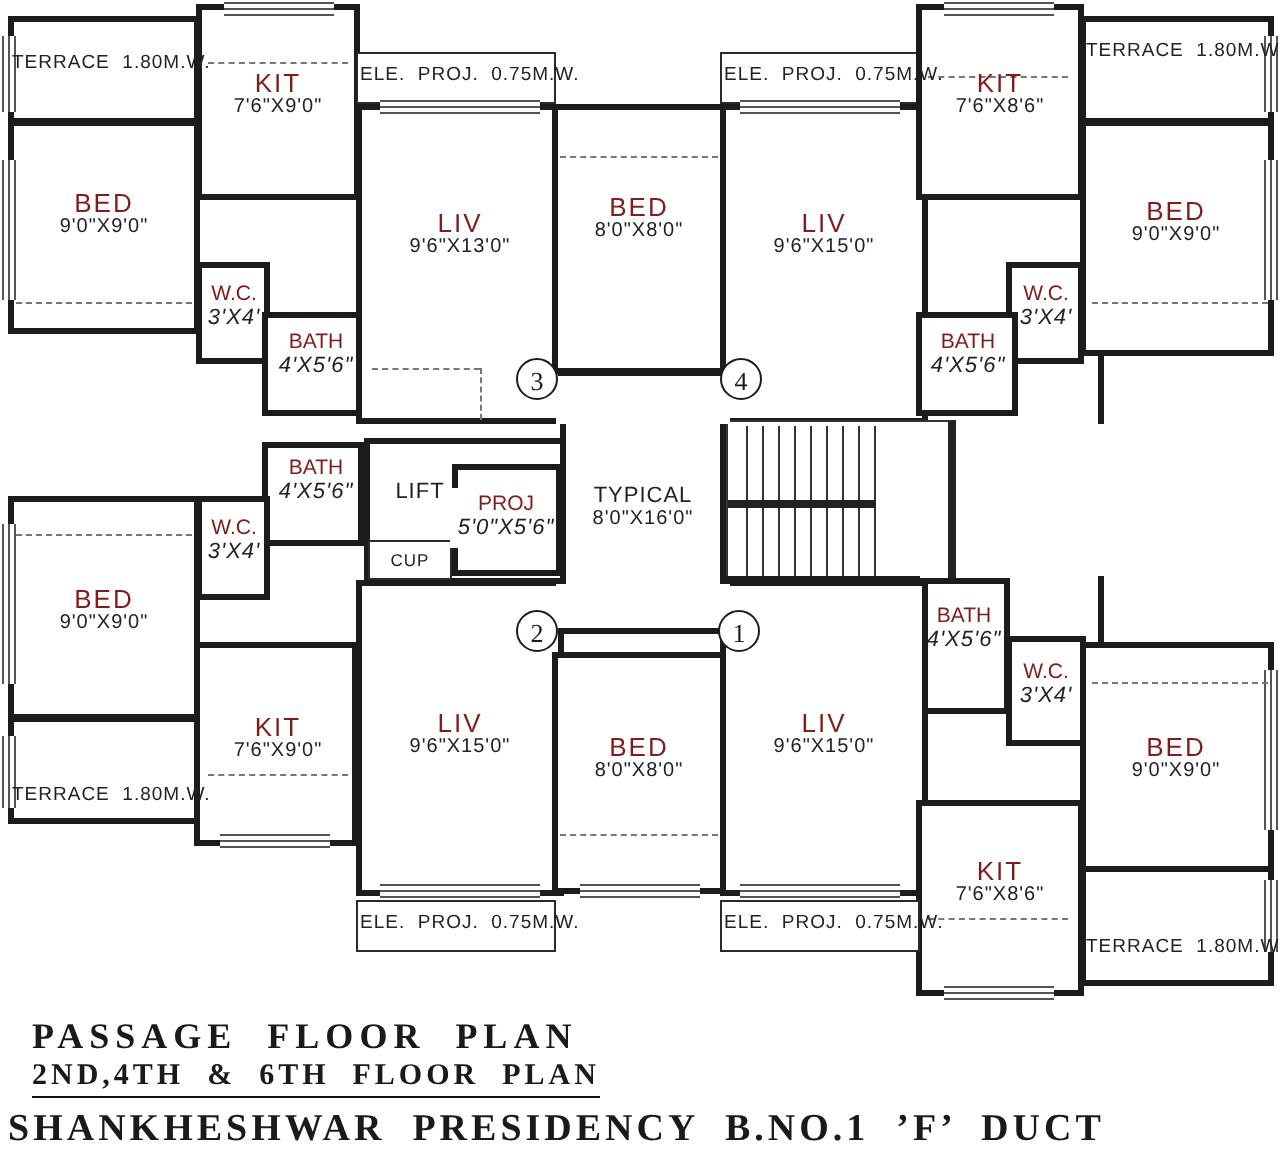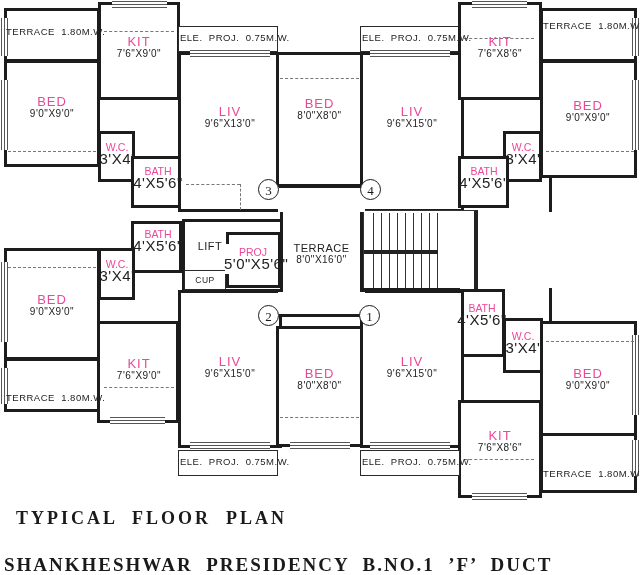--- a/index.html
+++ b/index.html
@@ -4,24 +4,24 @@
 <style>
   html,body{margin:0;padding:0;background:#fff;}
   body{width:640px;height:575px;position:relative;overflow:hidden;
        font-family:"Liberation Sans",sans-serif;color:#1a1a1a;}
   .plan{position:absolute;left:0;top:0;width:640px;height:502px;}
   .room{position:absolute;border:3px solid #1c1c1c;background:#fff;box-sizing:border-box;}
   .thin{position:absolute;border:1.5px solid #2a2a2a;background:#fff;box-sizing:border-box;}
   .wall{position:absolute;background:#1c1c1c;}
   .gap{position:absolute;background:#fff;}
   .lbl{position:absolute;text-align:center;white-space:pre;line-height:12px;}
-  .rn{font-size:13px;letter-spacing:1px;color:#ec4899;}
+  .rn{font-size:13px;letter-spacing:1px;color:#7f1d1d;}
   .rs{font-size:10px;letter-spacing:.5px;color:#222;}
   .sm .rn{font-size:10.5px;letter-spacing:0;}
-  .sm .rs{font-size:15px;}
+  .sm .rs{font-size:11px;font-style:italic;}
   .tiny{font-size:8.5px;letter-spacing:.5px;color:#222;line-height:10px;}
   .strip{font-size:9.5px;letter-spacing:.5px;color:#222;line-height:11px;}
   .dash{position:absolute;height:0;border-top:1.5px dashed #777;}
   .dashv{position:absolute;width:0;border-left:1.5px dashed #777;}
   .winv{position:absolute;width:7px;background:#fff;border-left:1.5px solid #555;border-right:1.5px solid #555;box-sizing:border-box;}
   .winv::after{content:"";position:absolute;top:0;bottom:0;left:2px;width:1px;background:#555;}
   .winh{position:absolute;height:7px;background:#fff;border-top:1.5px solid #555;border-bottom:1.5px solid #555;box-sizing:border-box;}
   .winh::after{content:"";position:absolute;left:0;right:0;top:2px;height:1px;background:#555;}
   .flatnum{position:absolute;width:21px;height:21px;border:1.5px solid #1c1c1c;border-radius:50%;
            background:#fff;text-align:center;line-height:21px;font-family:"Liberation Serif",serif;
@@ -143,33 +143,34 @@
   <div class="lbl" style="left:461px;top:36px;width:78px"><div class="rn">KIT</div><div class="rs">7'6"X8'6"</div></div>
   <div class="lbl" style="left:543px;top:20px;width:92px"><div class="strip">TERRACE  1.80M.W.</div></div>
   <div class="lbl" style="left:543px;top:100px;width:90px"><div class="rn">BED</div><div class="rs">9'0"X9'0"</div></div>
   <div class="lbl sm" style="left:503px;top:141px;width:40px"><div class="rn">W.C.</div><div class="rs">3'X4'</div></div>
   <div class="lbl sm" style="left:459px;top:165px;width:50px"><div class="rn">BATH</div><div class="rs">4'X5'6"</div></div>
   <div class="lbl sm" style="left:133px;top:228px;width:50px"><div class="rn">BATH</div><div class="rs">4'X5'6"</div></div>
   <div class="lbl sm" style="left:97px;top:258px;width:40px"><div class="rn">W.C.</div><div class="rs">3'X4'</div></div>
   <div class="lbl" style="left:184px;top:240px;width:52px"><div class="rs" style="font-size:11px">LIFT</div></div>
   <div class="lbl sm" style="left:224px;top:246px;width:58px"><div class="rn">PROJ</div><div class="rs">5'0"X5'6"</div></div>
   <div class="lbl" style="left:184px;top:275px;width:42px"><div class="tiny">CUP</div></div>
-  <div class="lbl" style="left:282px;top:242px;width:79px"><div class="rs" style="font-size:11px">TERRACE</div><div class="rs">8'0"X16'0"</div></div>
+  <div class="lbl" style="left:282px;top:242px;width:79px"><div class="rs" style="font-size:11px">TYPICAL</div><div class="rs">8'0"X16'0"</div></div>
   <div class="lbl sm" style="left:457px;top:302px;width:50px"><div class="rn">BATH</div><div class="rs">4'X5'6"</div></div>
   <div class="lbl sm" style="left:502px;top:330px;width:42px"><div class="rn">W.C.</div><div class="rs">3'X4'</div></div>
   <div class="lbl" style="left:8px;top:294px;width:88px"><div class="rn">BED</div><div class="rs">9'0"X9'0"</div></div>
   <div class="lbl" style="left:6px;top:392px;width:92px"><div class="strip">TERRACE  1.80M.W.</div></div>
   <div class="lbl" style="left:100px;top:358px;width:78px"><div class="rn">KIT</div><div class="rs">7'6"X9'0"</div></div>
   <div class="lbl" style="left:178px;top:356px;width:104px"><div class="rn">LIV</div><div class="rs">9'6"X15'0"</div></div>
   <div class="lbl" style="left:278px;top:368px;width:83px"><div class="rn">BED</div><div class="rs">8'0"X8'0"</div></div>
   <div class="lbl" style="left:360px;top:356px;width:104px"><div class="rn">LIV</div><div class="rs">9'6"X15'0"</div></div>
   <div class="lbl" style="left:543px;top:368px;width:90px"><div class="rn">BED</div><div class="rs">9'0"X9'0"</div></div>
   <div class="lbl" style="left:461px;top:430px;width:78px"><div class="rn">KIT</div><div class="rs">7'6"X8'6"</div></div>
   <div class="lbl" style="left:543px;top:468px;width:92px"><div class="strip">TERRACE  1.80M.W.</div></div>
   <div class="lbl" style="left:180px;top:456px;width:96px"><div class="strip">ELE.  PROJ.  0.75M.W.</div></div>
   <div class="lbl" style="left:362px;top:456px;width:96px"><div class="strip">ELE.  PROJ.  0.75M.W.</div></div>
 
 </div>
 
 <div class="footer">
-  <div class="t1">TYPICAL  FLOOR  PLAN</div>
+  <div class="t1">PASSAGE  FLOOR  PLAN</div>
+  <div class="t2">2ND,4TH  &amp;  6TH  FLOOR  PLAN</div>
   <div class="t3">SHANKHESHWAR  PRESIDENCY  B.NO.1  ’F’  DUCT</div>
 </div>
 
 </body></html>

